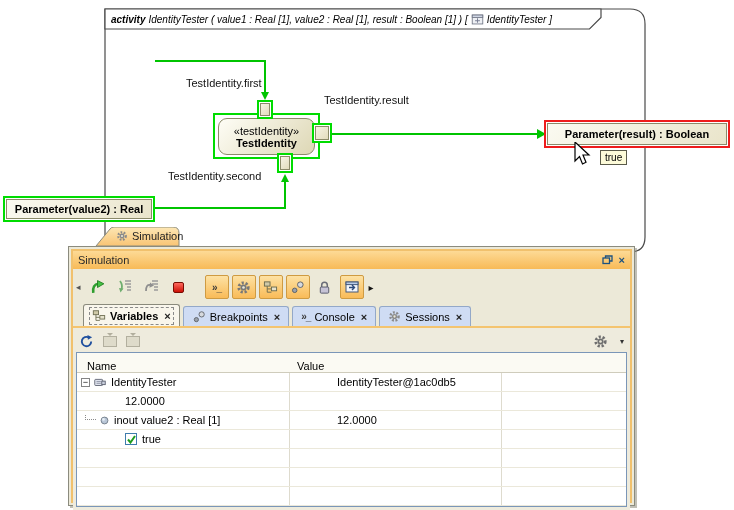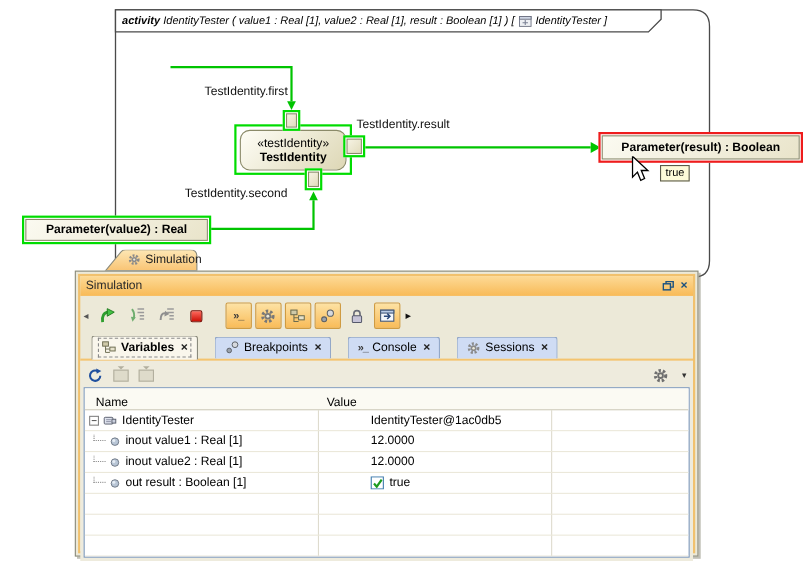--- a/index.html
+++ b/index.html
@@ -59,22 +59,22 @@
 
   .sim-toolbar { height:36px; flex:0 0 36px; display:flex; align-items:center; padding:0 3px; gap:3px; }
   .tbtn { width:24px; height:24px; display:flex; align-items:center; justify-content:center; }
   .tbtn.pressed { background:linear-gradient(#fde2a4,#f9bb58); border:1px solid #cf9b42; border-radius:2px; }
   .tb-grip { font-size:9px; color:#555; margin-right:2px; }
   .tb-overflow { font-size:10px; color:#111; margin-left:2px; }
   .glyph-ico { font-size:10px; font-weight:bold; color:#3a3a3a; letter-spacing:-1px; }
   .stop-sq { width:11px; height:11px; background:linear-gradient(#ff6a5e,#cc1006);
     border:1px solid #7a0c04; border-radius:2px; }
 
-  .tabrow { height:23px; flex:0 0 23px; display:flex; align-items:center; padding-left:10px;
-    border-bottom:2px solid #f4c46f; gap:15px; }
+  .tabrow { height:23px; flex:0 0 23px; display:flex; align-items:flex-end; padding-left:10px;
+    border-bottom:2px solid #f4c46f; gap:3px; }
   .tab { height:20px; display:flex; align-items:center; gap:4px; padding:0 6px;
     font-size:11px; color:#000; border:1px solid #93a8c8; border-bottom:none;
     border-radius:3px 3px 0 0; background:#cfdcf4; }
   .tab.active { height:22px; background:#f9f6ec; border-color:#8a8a7c; font-weight:bold; }
   .tab .focus { display:flex; align-items:center; gap:4px; padding:1px 2px; }
   .tab.active .focus { outline:1px dashed #8a8a8a; }
   .tab .closex { font-weight:bold; font-size:11px; color:#222; margin-left:2px; }
 
   .varpanel { flex:1; background:#eeebdd; padding:2px 3px 3px 3px; display:flex; flex-direction:column; }
   .mini-toolbar { height:22px; flex:0 0 22px; display:flex; align-items:center; gap:9px; padding:0 3px; }
@@ -191,21 +191,21 @@
 
   <div class="abs frame-header-text">
     <b>activity</b>
       <span>IdentityTester ( value1 : Real [1], value2 : Real [1], result : Boolean [1] ) [</span>
     <svg width="13" height="13">
         <use href="#sym-diagram"></use>
       </svg>
     <span>IdentityTester ]</span>
   </div>
 
-  <div class="hl-box" style="left:20px; top:196px; width:172px; height:26px;">
+  <div class="hl-box" style="left:3px; top:196px; width:152px; height:26px;">
     <div class="inner">Parameter(value2) : Real</div>
   </div>
   <div class="hl-box hl-red" style="left:544px; top:120px; width:186px; height:28px;">
     <div class="inner">Parameter(result) : Boolean</div>
   </div>
 
   <div class="node-hl" style="left:213px; top:113px; width:107px; height:46px;"></div>
   <div class="node-body" style="left:218px; top:118px; width:97px; height:37px;">
     <div class="stereo">«testIdentity»</div>
     <div class="nname">TestIdentity</div>
@@ -214,21 +214,21 @@
       <div class="pin"></div>
     </div>
   <div class="pin-hl" style="left:277px; top:153px; width:16px; height:20px;">
       <div class="pin"></div>
     </div>
   <div class="pin-hl" style="left:312px; top:123px; width:20px; height:20px;">
       <div class="pin"></div>
     </div>
 
   <div class="edge-label" style="left:186px; top:77px;">TestIdentity.first</div>
-  <div class="edge-label" style="left:324px; top:107px;">TestIdentity.result</div>
+  <div class="edge-label" style="left:324px; top:94px;">TestIdentity.result</div>
   <div class="edge-label" style="left:168px; top:170px;">TestIdentity.second</div>
 
   <svg class="cursor" style="left:574px; top:142px;" width="20" height="26">
     <polygon points="1,0 1,19 5.5,14.5 8.5,22 12,20.3 9,13 15,13" fill="#fff" stroke="#000" stroke-width="1.2"></polygon>
   </svg>
   <div class="tooltip" style="left:600px; top:150px;">true</div>
 
   <svg class="sim-tab">
     <path d="M2 19 L16 2 Q17.5 0 20 0 L79 0 Q85 0 85 6 L85 19 Z" fill="url(#tabgrad)" stroke="#8b8b7d"></path>
   </svg>
@@ -373,29 +373,20 @@
                   </svg>
                 </span>
               <span>IdentityTester</span>
             </div>
             <div class="c2">
                 <span>IdentityTester@1ac0db5</span>
               </div>
           </div>
 
           <div class="trow">
-            <div class="c1">
-              <span class="tree-elbow"></span>
-              <span class="rico">
-                  <svg width="11" height="11">
-                    <use href="#sym-pin"></use>
-                  </svg>
-                </span>
-              <span>inout value1 : Real [1]</span>
-            </div>
             <div class="c2">
                 <span>12.0000</span>
               </div>
           </div>
 
           <div class="trow">
             <div class="c1">
               <span class="tree-elbow"></span>
               <span class="rico">
                   <svg width="11" height="11">
@@ -403,29 +394,20 @@
                   </svg>
                 </span>
               <span>inout value2 : Real [1]</span>
             </div>
             <div class="c2">
                 <span>12.0000</span>
               </div>
           </div>
 
           <div class="trow">
-            <div class="c1">
-              <span class="tree-elbow"></span>
-              <span class="rico">
-                  <svg width="11" height="11">
-                    <use href="#sym-pin"></use>
-                  </svg>
-                </span>
-              <span>out result : Boolean [1]</span>
-            </div>
             <div class="c2">
               <span class="checkbox">
                 <svg width="9" height="9">
                   <path d="M1 4.5 L3.5 7.5 L8 1" stroke="#1e9c1e" stroke-width="2" fill="none"></path>
                   </svg>
               </span>
               <span>true</span>
             </div>
           </div>
 

